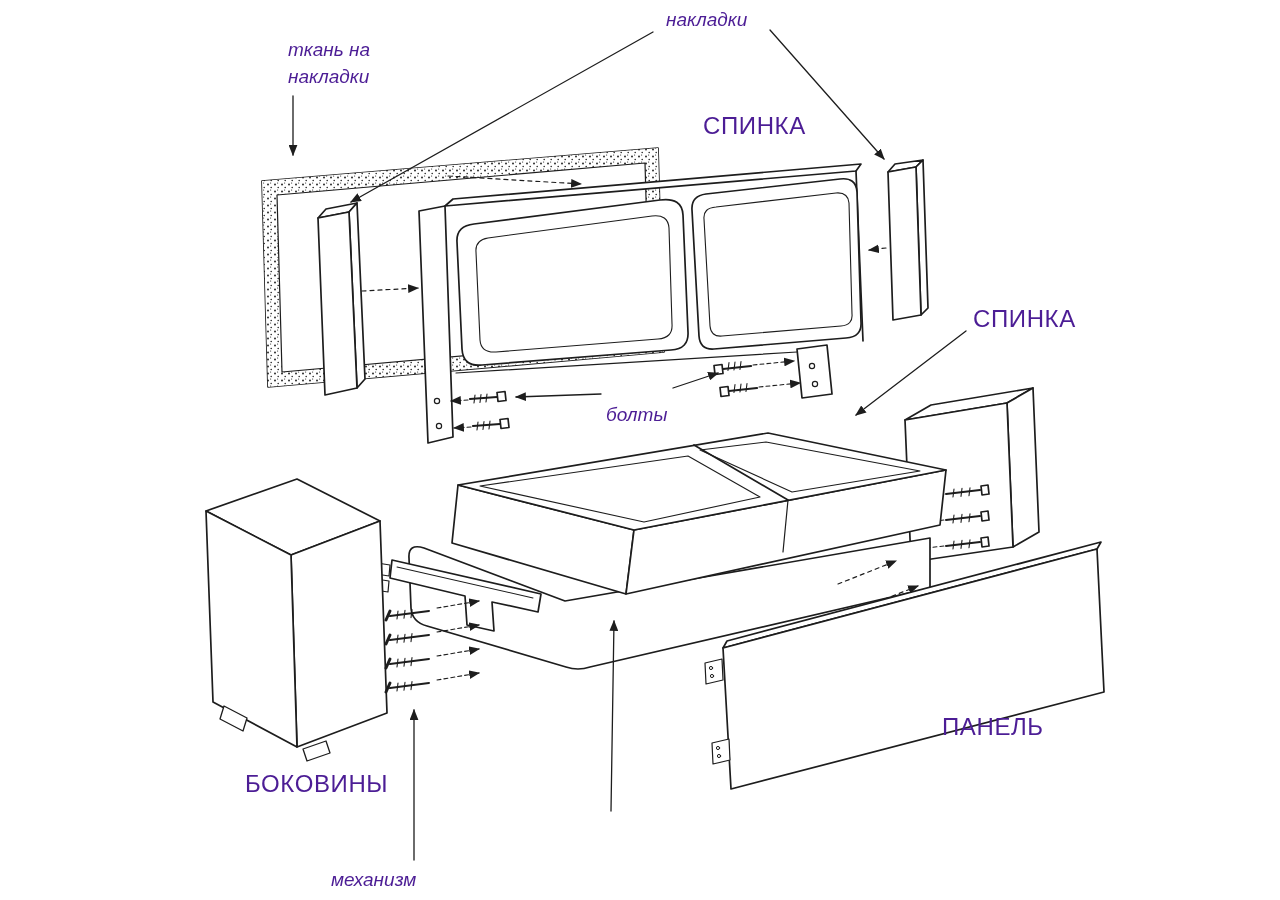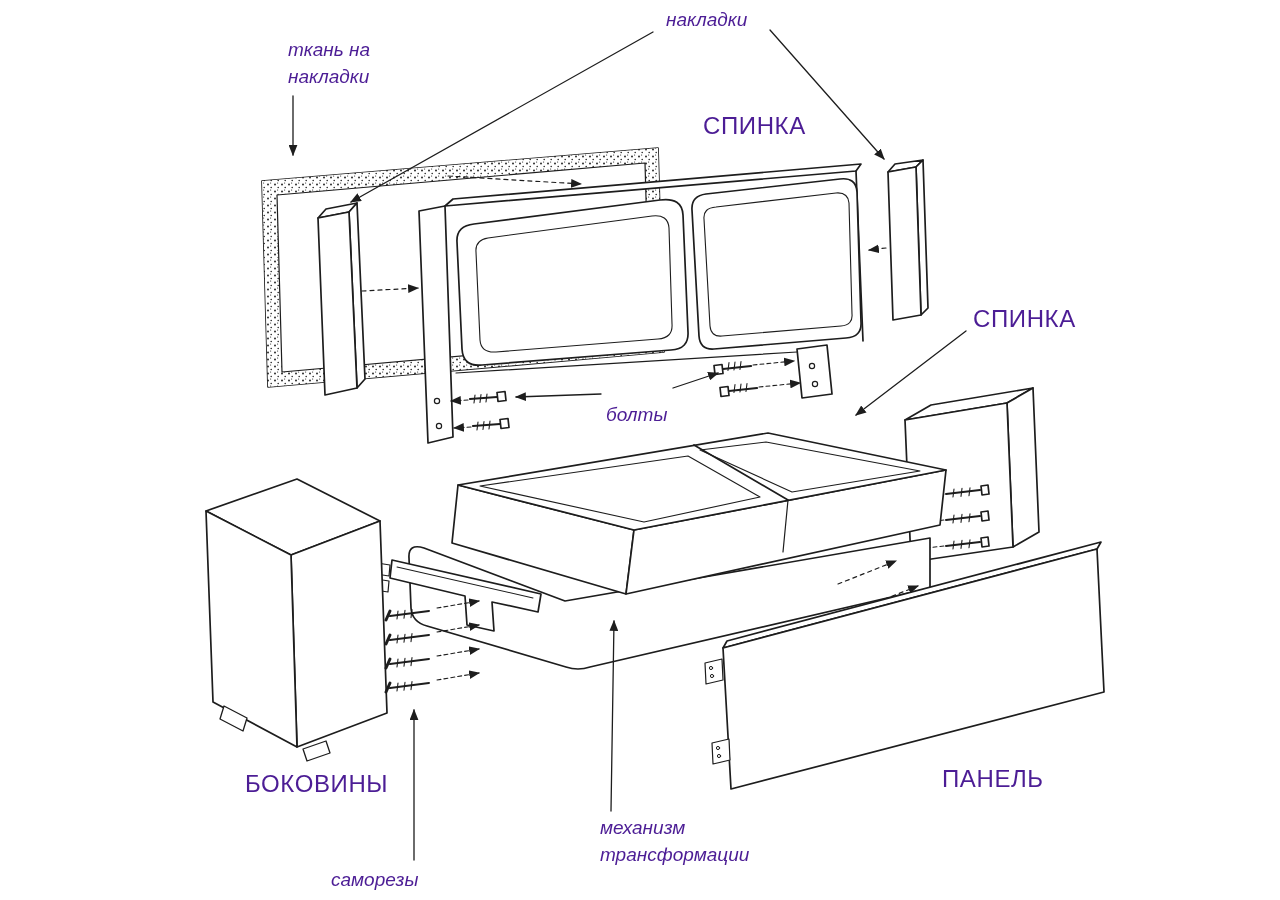--- a/index.html
+++ b/index.html
@@ -231,26 +231,22 @@
 </div>
 
 <div class="label it" style="left:606px;top:401px">
   <span>болты</span>
 </div>
 
 <div class="label caps" style="left:245px;top:772px">
   <span>БОКОВИНЫ</span>
 </div>
 
-<div class="label caps" style="left:942px;top:767px">
+<div class="label caps" style="left:942px;top:715px">
   <span>ПАНЕЛЬ</span>
 </div>
 
-<div class="label it" style="left:600px;top:814px">
-  <span class="ln">механизм</span>
-  <span class="ln">трансформации</span>
-</div>
 
 <div class="label it" style="left:331px;top:866px">
-  <span>саморезы</span>
+  <span>механизм</span>
 </div>
 
 </div>
 
 </body></html>

